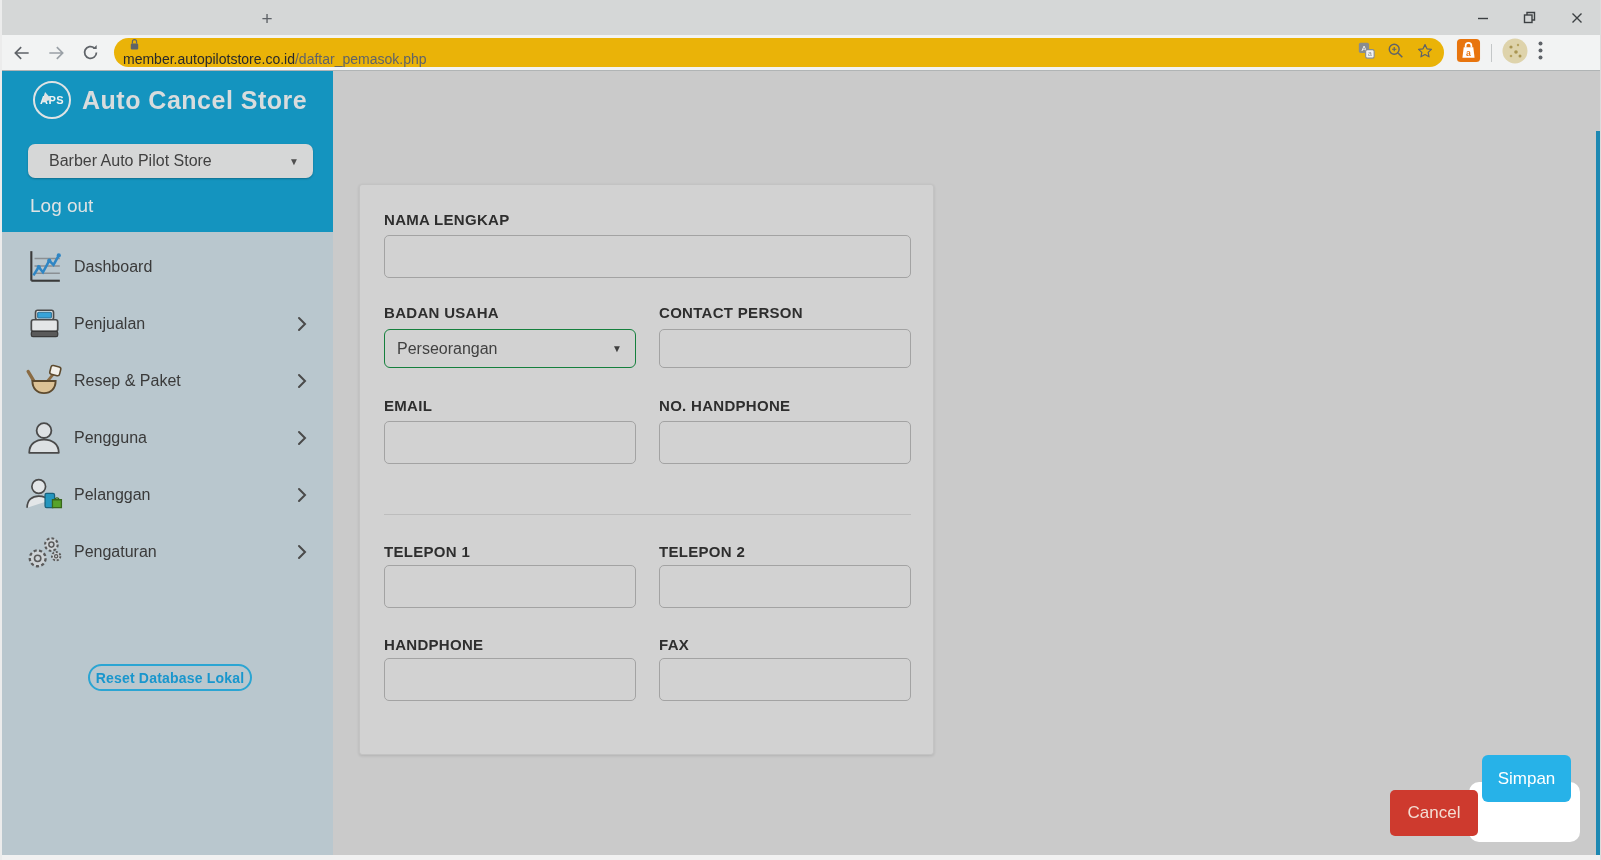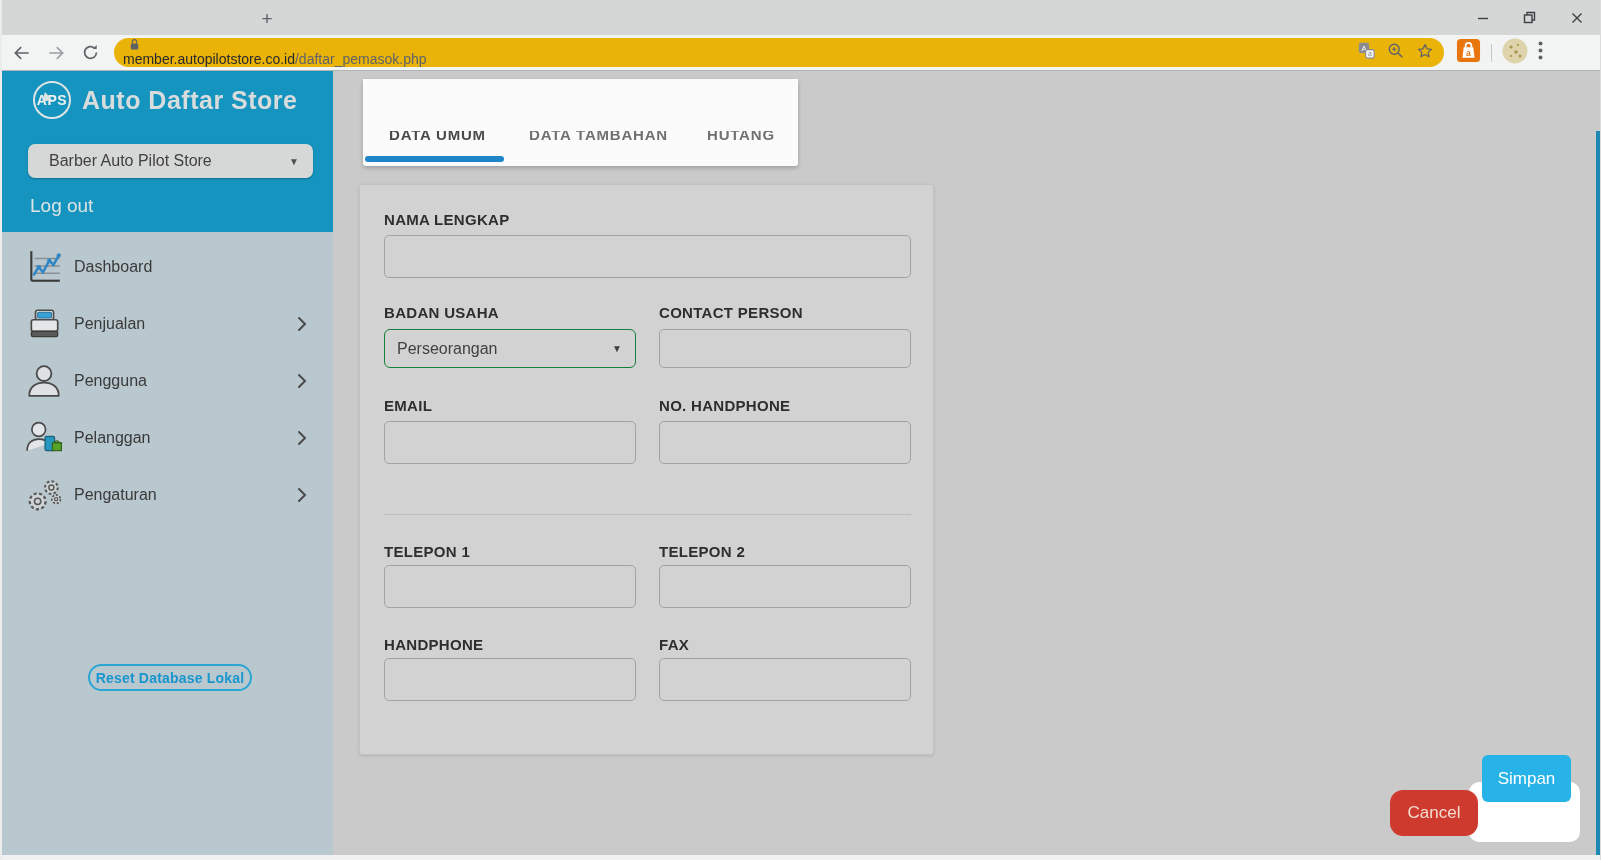--- a/index.html
+++ b/index.html
@@ -30,21 +30,21 @@
   .urltext .domain { color:#28292b; }
   .urltext .path { color:#5f6368; }
   .omni-icons { position:absolute; right:10px; top:0; height:29px; display:flex; align-items:center; gap:12px; }
   .ext-area { display:flex; align-items:center; margin-left:12px; gap:10px; }
   .ext-sep { width:1px; height:18px; background:#c4c7c8; }
 
   
   .sidebar { position:absolute; left:0; top:71px; width:331px; height:784px; background:#b9c7ce; }
   .side-head { position:absolute; left:0; top:0; width:100%; height:161px; background:#1494bf; }
   .logo-circle { position:absolute; left:31px; top:10px; width:38px; height:38px; border:2px solid #dfe3e4;
-                 border-radius:50%; color:#eef2f2; font-size:14px; font-weight:bold;
+                 border-radius:50%; color:#eef2f2; font-size:11px; font-weight:bold;
                  display:flex; align-items:center; justify-content:center; letter-spacing:.5px; }
   .logo-circle:after { content:""; position:absolute; left:6px; top:9px; width:0; height:0;
                  border-left:5px solid transparent; border-right:5px solid transparent;
                  border-bottom:9px solid #dfe3e4; transform:rotate(-12deg); }
   .brand { position:absolute; left:80px; top:15px; font-size:25px; font-weight:bold; color:#d8dcdd; letter-spacing:.5px; }
   .store-select { position:absolute; left:26px; top:73px; width:285px; height:34px; background:#d6d7d7;
                  border-radius:7px; box-shadow:0 1px 2px rgba(0,0,0,.25); display:flex; align-items:center; }
   .store-select .val { margin-left:21px; font-size:16px; color:#414141; flex:1; }
   .store-select .arr { margin-right:14px; font-size:10px; color:#4f4f4f; }
   .logout { position:absolute; left:28px; top:124px; font-size:19px; color:#dfe3e4; }
@@ -80,21 +80,21 @@
   .full  { left:24px; width:527px; }
   .fselect { position:absolute; left:24px; top:144px; width:252px; height:39px; border:1px solid #15803d;
             border-radius:6px; display:flex; align-items:center; background:transparent;justify-content:flex-end; }
   .fselect .val { margin-left:12px; font-size:16px; color:#414141; flex:1; }
   .fselect .arr { margin-right:13px; font-size:10px; color:#3f3f3f; }
   .fdivider { position:absolute; left:24px; top:329px; width:527px; height:1px; background:#bdbdbd; }
 
   .btn-white-box { position:absolute; left:1467px; top:782px; width:111px; height:60px; background:#ffffff;
             border-radius:10px; }
   .btn-cancel { position:absolute; left:1388px; top:790px; width:88px; height:46px; background:#ce3a2e;
-            border:none; border-radius:13px; color:#f3ddd3; font-size:17px;
+            border:none; border-radius:5px; color:#f3ddd3; font-size:17px;
             font-family:"Liberation Sans",sans-serif; }
   .btn-save { position:absolute; left:1480px; top:755px; width:89px; height:47px; background:#27b2e8;
             border:none; border-radius:6px; color:#ffffff; font-size:17px;
             font-family:"Liberation Sans",sans-serif; }
 
   .scroll-strip { position:absolute; left:1594px; top:131px; width:7px; height:724px; background:#1d88b2; }
   .bottom-strip { position:absolute; left:0; top:855px; width:100%; height:5px; background:#f1f1f1; }
 </style>
 </head>
 <body>
@@ -195,21 +195,21 @@
             <circle cx="2.5" cy="9.5" r="2" fill="#5f6368"></circle>
           <circle cx="2.5" cy="16.5" r="2" fill="#5f6368"></circle>
         </svg>
       </span>
     </div>
   </div>
 
   <div class="sidebar">
     <div class="side-head">
       <div class="logo-circle">APS</div>
-      <div class="brand">Auto Daftar Store</div>
+      <div class="brand">Auto Cancel Store</div>
       <div class="store-select">
         <span class="val">Barber Auto Pilot Store</span>
         <span class="arr">▼</span>
       </div>
       <div class="logout">Log out</div>
     </div>
 
     <div class="menu">
 
       <div class="menu-item">
@@ -232,20 +232,32 @@
           <rect x="6" y="14" width="25" height="11" rx="2" fill="#e4e6e7" stroke="#4a4a4a" stroke-width="1.6"></rect>
           <rect x="6" y="25" width="25" height="5" rx="1.5" fill="#5a5a5a" stroke="#3a3a3a" stroke-width="1.2"></rect>
         </svg>
         <span class="mi-label">Penjualan</span>
         <svg class="mi-chev" width="10" height="16" viewBox="0 0 10 16">
           <path d="M2 2 L8 8 L2 14" fill="none" stroke="#4a4a4a" stroke-width="2" stroke-linecap="round"></path>
         </svg>
       </div>
 
 
+      <div class="menu-item">
+        <svg class="mi-icon" viewBox="0 0 36 36">
+          <path d="M9 19 L3 9" stroke="#8a6b43" stroke-width="3.2" stroke-linecap="round"></path>
+          <path d="M19 21 L28 10" stroke="#8a6b43" stroke-width="2.6" stroke-linecap="round"></path>
+          <rect x="24" y="4" width="9.5" height="8.5" rx="2" fill="#f4f1ea" stroke="#5d4a2e" stroke-width="1.5" transform="rotate(14 29 8)"></rect>
+          <path d="M7 18 h22 c0 7 -4.5 11.5 -11 11.5 S7 25 7 18 z" fill="#dcc296" stroke="#5d4a2e" stroke-width="1.8"></path>
+        </svg>
+        <span class="mi-label">Resep &amp; Paket</span>
+        <svg class="mi-chev" width="10" height="16" viewBox="0 0 10 16">
+          <path d="M2 2 L8 8 L2 14" fill="none" stroke="#4a4a4a" stroke-width="2" stroke-linecap="round"></path>
+        </svg>
+      </div>
 
       <div class="menu-item">
         <svg class="mi-icon" viewBox="0 0 36 36">
           <circle cx="18" cy="11" r="7" fill="#dde1e3" stroke="#4a4a4a" stroke-width="1.7"></circle>
           <path d="M4 32 c0-8.5 6.5-12.5 14-12.5 s14 4 14 12.5 z" fill="#dde1e3" stroke="#4a4a4a" stroke-width="1.7" stroke-linejoin="round"></path>
         </svg>
         <span class="mi-label">Pengguna</span>
         <svg class="mi-chev" width="10" height="16" viewBox="0 0 10 16">
           <path d="M2 2 L8 8 L2 14" fill="none" stroke="#4a4a4a" stroke-width="2" stroke-linecap="round"></path>
         </svg>
@@ -277,27 +289,20 @@
         <span class="mi-label">Pengaturan</span>
         <svg class="mi-chev" width="10" height="16" viewBox="0 0 10 16">
           <path d="M2 2 L8 8 L2 14" fill="none" stroke="#4a4a4a" stroke-width="2" stroke-linecap="round"></path>
         </svg>
       </div>
     </div>
 
     <button class="reset-btn">Reset Database Lokal</button>
   </div>
 
-  <div class="tabstrip">
-    <div class="tab active" style="left:26px;">DATA UMUM</div>
-    <div class="tab" style="left:166px;">DATA TAMBAHAN</div>
-    <div class="tab" style="left:344px;">HUTANG</div>
-    <div class="tab-cover"></div>
-    <div class="tab-underline"></div>
-  </div>
 
   <div class="card">
     <div class="flabel" style="left:24px; top:26px;">NAMA LENGKAP</div>
     <input class="finput full" style="top: 50px;" value="">
 
     <div class="flabel col-l" style="top:119px;">BADAN USAHA</div>
     <div class="fselect">
       <span class="val">Perseorangan</span>
       <span class="arr">▼</span>
     </div>

